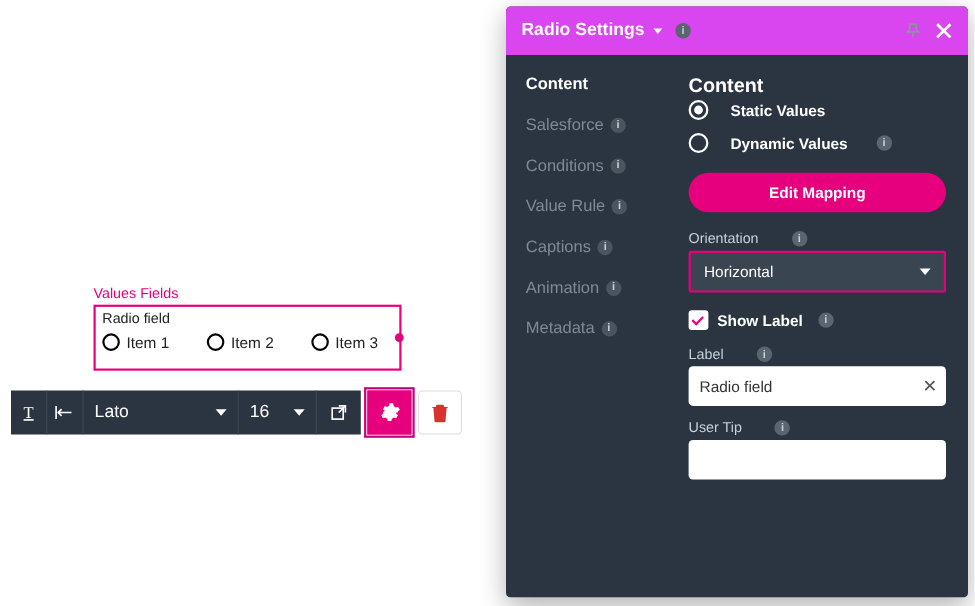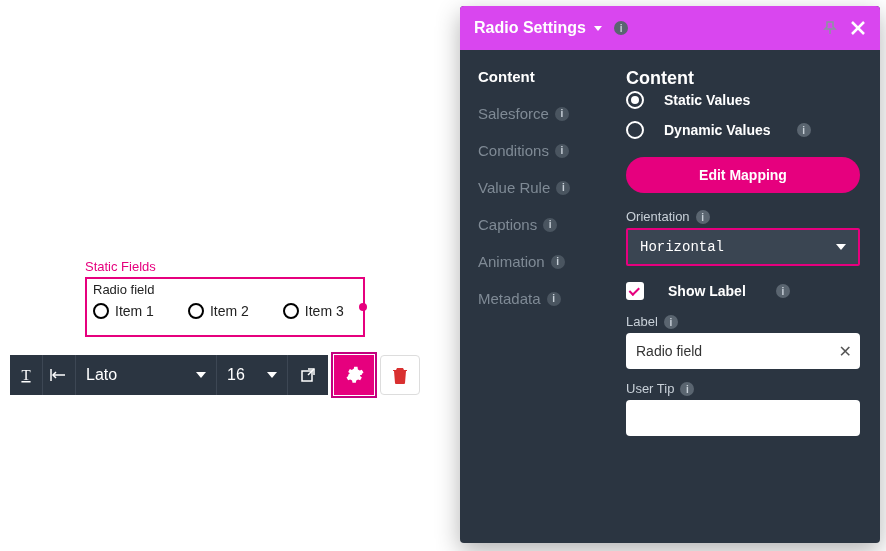--- a/index.html
+++ b/index.html
@@ -48,38 +48,38 @@
 .pc-title { color: #fff; font-weight: 700; font-size: 18px; margin-bottom: 2px; }
 .pc-sub { color: #8a95a0; font-size: 12px; margin-bottom: 16px; line-height: 1.3; }
 
 .radio-opt { display: flex; align-items: center; gap: 20px; margin-bottom: 12px; cursor: pointer; }
 .ro-circle { width: 18px; height: 18px; border: 2px solid #fff; border-radius: 50%; display: flex; align-items: center; justify-content: center; flex-shrink: 0;}
 .ro-circle.sel::after { content: ""; width: 8px; height: 8px; background: #fff; border-radius: 50%; }
 .ro-label { color: #fff; font-size: 14px; font-weight: 600; }
 
 .pink-btn { width: 100%; background: #e6007e; color: #fff; border: none; border-radius: 20px; height: 36px; font-weight: 700; font-size: 14px; cursor: pointer; margin: 6px 0 16px 0; }
 
-.form-label { color: #c8d0d8; font-size: 13px; display: flex; align-items: flex-end; margin-bottom: 4px; }
-.select-box { background: #3a4552; border: 2px solid #e6007e; height: 38px; display: flex; align-items: center; justify-content: space-between; padding: 0 12px; color: #fff; font-size: 14px; cursor: pointer; margin-bottom: 16px; border-radius: 2px; font-family: Liberation Mono, monospace;}
-
-.check-row { display: flex; align-items: center; gap: 24px; margin-bottom: 14px; cursor: pointer;}
+.form-label { color: #c8d0d8; font-size: 13px; display: flex; align-items: flex-end; margin-bottom: 4px; gap: 24px; }
+.select-box { background: #3a4552; border: 2px solid #e6007e; height: 38px; display: flex; align-items: center; justify-content: space-between; padding: 0 12px; color: #fff; font-size: 14px; cursor: pointer; margin-bottom: 16px; border-radius: 2px;}
+
+.check-row { display: flex; align-items: center; gap: 8px; margin-bottom: 14px; cursor: pointer;}
 .checkbox { width: 18px; height: 18px; background: #fff; border-radius: 3px; display: flex; align-items: center; justify-content: center; }
 .checkmark { width: 10px; height: 6px; border-left: 2.5px solid #e6007e; border-bottom: 2.5px solid #e6007e; transform: rotate(-45deg) translateY(-1px); }
 .check-label { color: #fff; font-size: 14px; font-weight: 600; }
 .input-wrap { position: relative; margin-bottom: 12px;}
 .input-wrap input { width: 100%; background: #fff; border: none; height: 36px; border-radius: 4px; padding: 0 30px 0 10px; font-size: 14px; color: #333;}
 .input-clear { position: absolute; right: 8px; top: 50%; transform: translateY(-50%); cursor: pointer; color: #555; font-size: 16px; }
 
 svg { display: block; }
 </style>
 </head>
 <body>
 
 <div class="canvas">
-  <div class="field-label">Static Fields</div>
+  <div class="field-label">Values Fields</div>
   <div class="field-box">
     <div class="field-title">Radio field</div>
     <div class="radio-row">
       <div class="radio-item">
           <span class="radio-circle"></span>
           <span>Item 1</span>
         </div>
       <div class="radio-item">
           <span class="radio-circle"></span>
           <span>Item 2</span>

